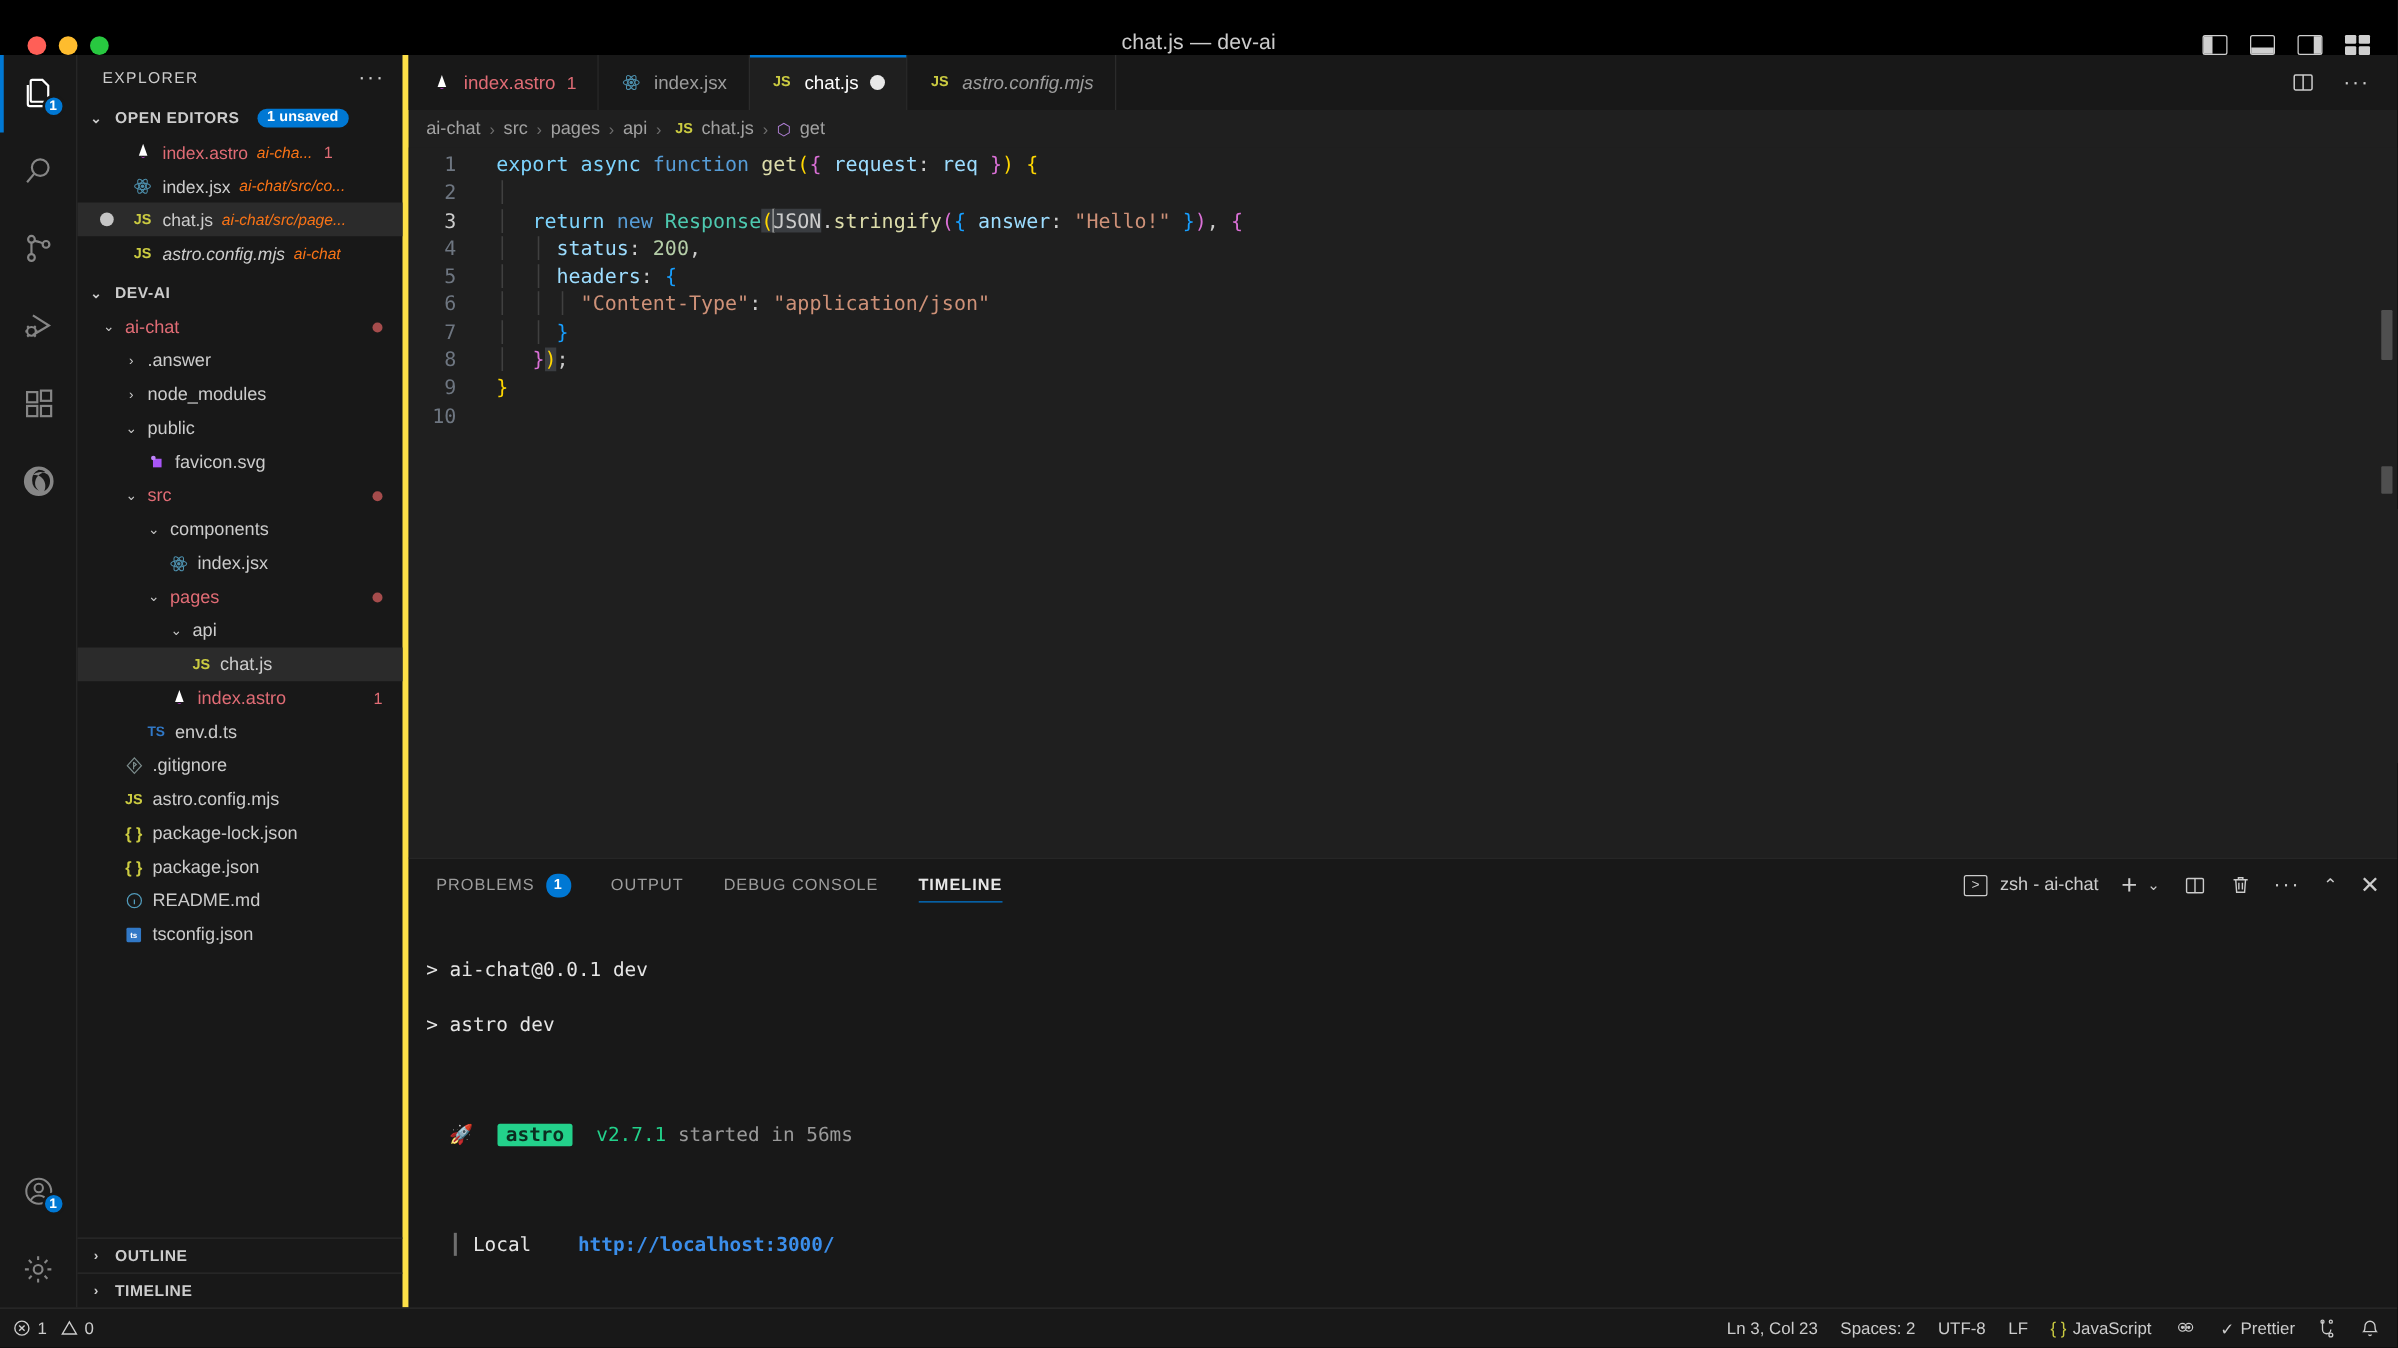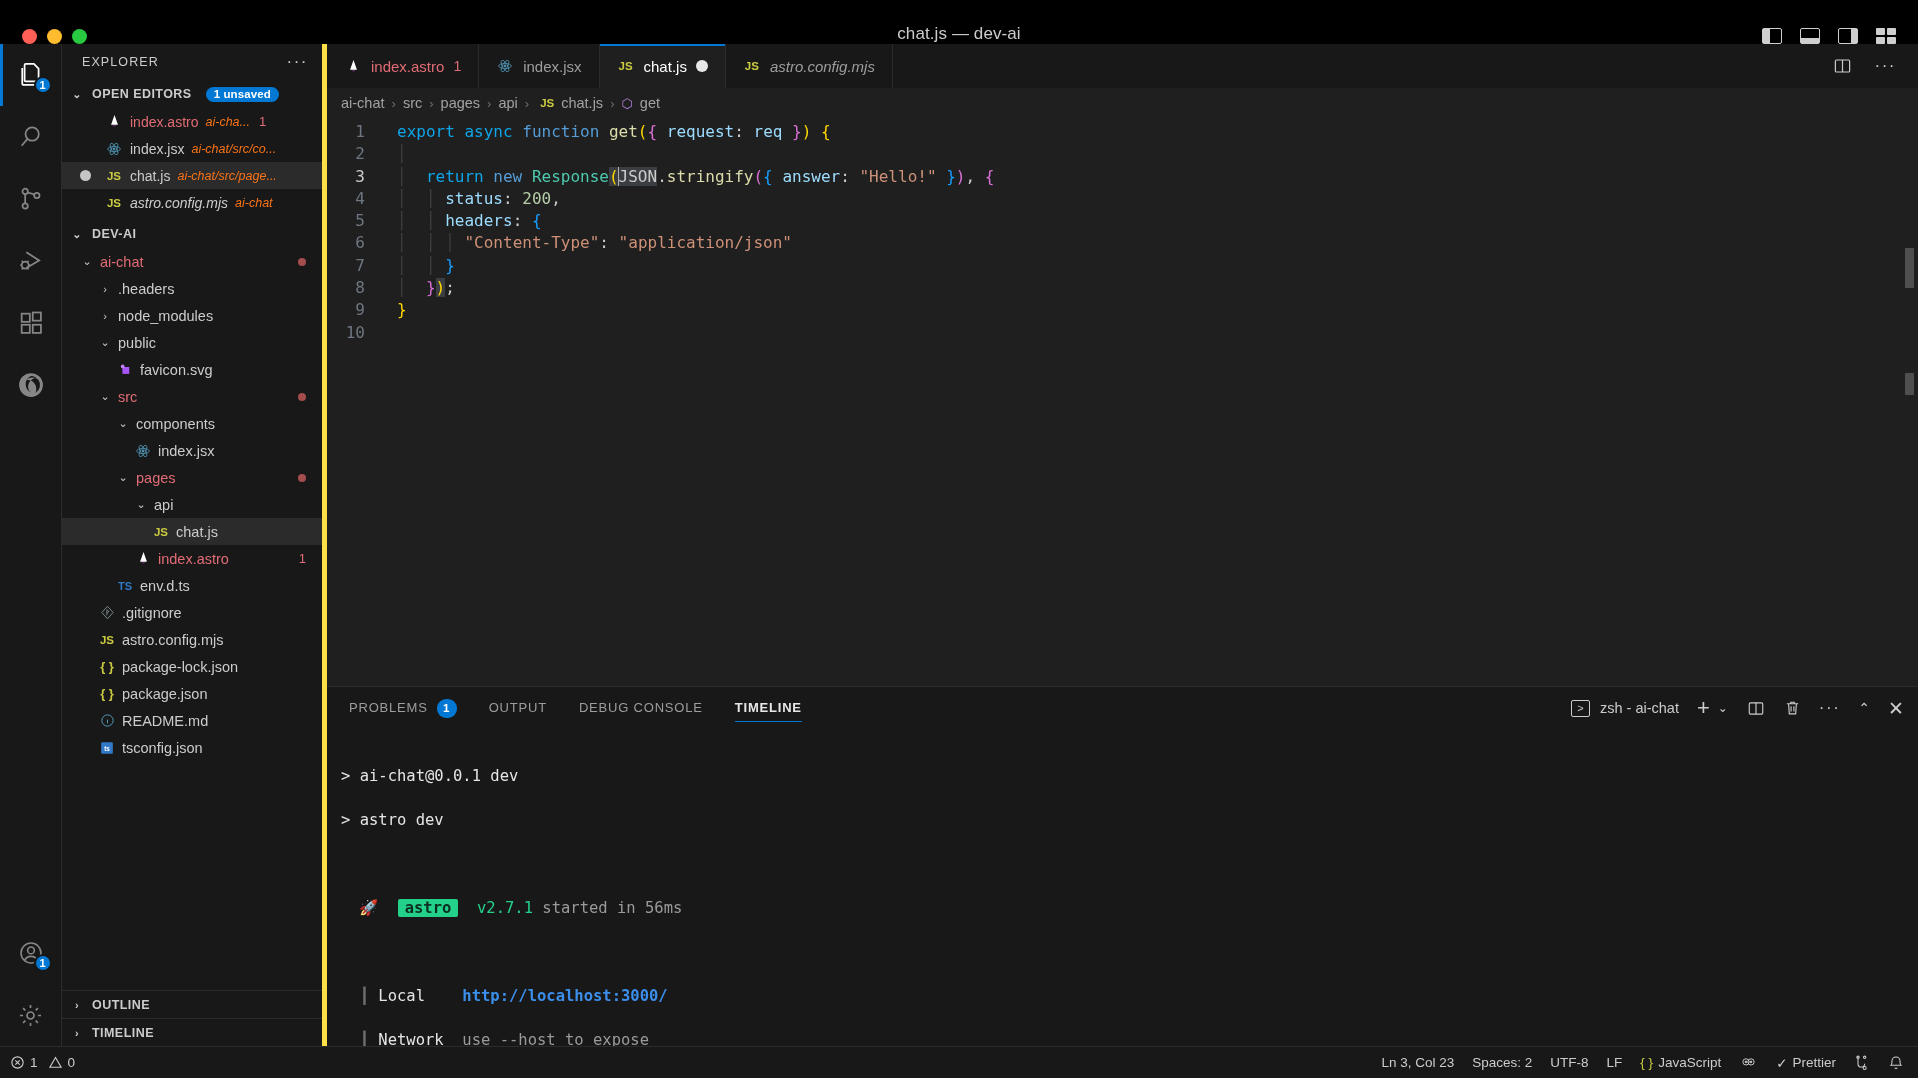--- a/index.html
+++ b/index.html
@@ -163,21 +163,21 @@
     font-family: "DejaVu Sans Mono", monospace; font-size: 16px; line-height: 22.3px;
     padding-top: 3px;
   }
   .cline { display: flex; height: 22.3px; white-space: pre; }
   .gutter {
     width: 48px; flex: 0 0 48px; text-align: right; padding-right: 10px;
     color: #6e7681;
   }
   .cline.cur .gutter { color: #cccccc; }
   .ctext { padding-left: 22px; }
-  .tk-kw { color: #0ea5e9; }
+  .tk-kw { color: #7dd3fc; }
   .tk-kw2 { color: #569cd6; }
   .tk-fn { color: #dcdcaa; }
   .tk-cls { color: #4ec9b0; }
   .tk-var { color: #9cdcfe; }
   .tk-num { color: #b5cea8; }
   .tk-str { color: #ce9178; }
   .tk-p1 { color: #ffd700; }
   .tk-p2 { color: #da70d6; }
   .tk-p3 { color: #179fff; }
   .tk-pl { color: #cccccc; }
@@ -377,21 +377,21 @@
       <div id="tree-container">
           <div class="tree-row folder-red">
             <span style="display:inline-block;width:12px"></span>
             <span class="chev">⌄</span>
             <span class="lbl">ai-chat</span>
             <span class="mdot"></span>
           </div>
           <div class="tree-row">
             <span style="display:inline-block;width:30px"></span>
             <span class="chev">›</span>
-            <span class="lbl">.headers</span>
+            <span class="lbl">.answer</span>
           </div>
           <div class="tree-row">
             <span style="display:inline-block;width:30px"></span>
             <span class="chev">›</span>
             <span class="lbl">node_modules</span>
           </div>
           <div class="tree-row">
             <span style="display:inline-block;width:30px"></span>
             <span class="chev">⌄</span>
             <span class="lbl">public</span>
@@ -681,21 +681,20 @@
           </div>
         </div>
 
         <div class="terminal">
 <div><span class="t-white">&gt; </span><span class="t-white">ai-chat@0.0.1 dev</span></div>
 <div><span class="t-white">&gt; </span><span class="t-white">astro dev</span></div>
 <div>&nbsp;</div>
 <div>  <span>🚀</span>  <span class="t-greenbg">astro</span>  <span class="t-green">v2.7.1</span> <span class="t-dim">started in 56ms</span></div>
 <div>&nbsp;</div>
 <div>  <span class="t-bar">┃</span> <span class="t-white">Local</span>    <span class="t-blue" style="font-weight:bold">http://localhost:3000/</span></div>
-<div>  <span class="t-bar">┃</span> <span class="t-white">Network</span>  <span class="t-dim">use --host to expose</span></div>
 
 
 
 
         </div>
       </div>
     </div>
   </div>
 
   <div class="statusbar">

